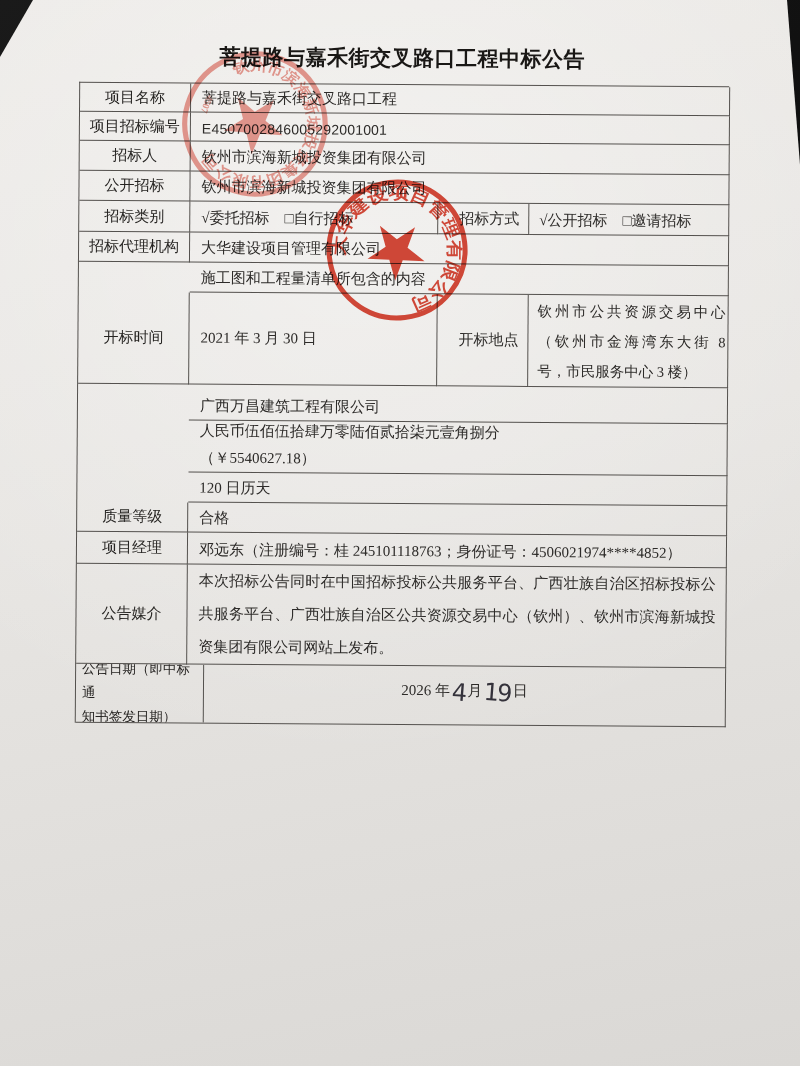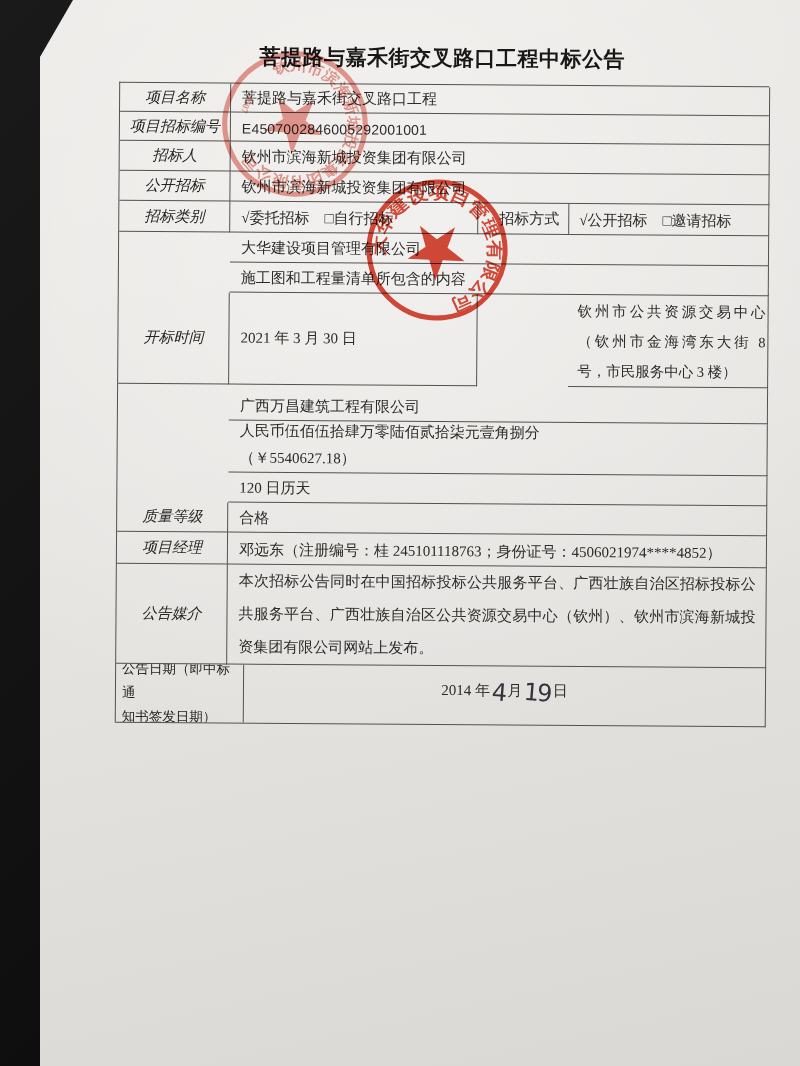--- a/index.html
+++ b/index.html
@@ -7,39 +7,38 @@
     width:800px;height:1066px;position:relative;overflow:hidden;
     background:linear-gradient(135deg,#1a1a1a 0%,#0e0e0e 60%,#151515 100%);
     font-family:"Liberation Serif","DejaVu Serif",serif;
   }
   .paper{
     position:absolute;inset:0;
     clip-path:polygon(33px 0, 787px 0, 800px 165px, 800px 1066px, 0 1066px, 0 57px);
     background:
       radial-gradient(120% 80% at 45% 22%, rgba(255,255,255,.38), rgba(255,255,255,0) 62%),
       linear-gradient(168deg,#edebe8 0%,#e7e5e2 45%,#dad8d5 100%);
-    margin-left: 40px;
   }
   .doc{position:absolute;left:0;top:0;width:800px;height:1066px;
        transform:rotate(.4deg);transform-origin:400px 400px;}
   .title{
     position:absolute;top:44px;left:0;width:800px;text-align:center;
     font-size:21px;font-weight:bold;color:#191715;letter-spacing:.5px;
   }
   .tbl{
     position:absolute;left:77px;top:84px;width:650px;box-sizing:border-box;
     display:grid;
     grid-template-columns:111px 248px 91px 200px;
     grid-template-rows:29px 29px 30px 30px 31px 30px 30px 92px 36px 52px 30px 30px 32px 100px 59px;
     border-top:1px solid #54514e;border-left:1px solid #54514e;
     font-size:15px;color:#2d2b29;
   }
   .c{border-right:1px solid #54514e;border-bottom:1px solid #54514e;box-sizing:border-box;
      display:flex;overflow:hidden;}
-  .lbl{align-items:center;justify-content:center;text-align:center;color:#262422;font-style:italic;}
+  .lbl{align-items:center;justify-content:center;text-align:center;color:#262422;}
   .val{grid-column:2/5;align-items:flex-end;padding:0 6px 4px 11px;}
   .v2{grid-column:2/3;align-items:flex-end;padding:0 4px 4px 11px;}
   .l3{grid-column:3/4;align-items:center;justify-content:center;padding-left:12px;}
   .v4{grid-column:4/5;align-items:flex-end;padding:0 4px 4px 10px;}
   .mid{align-items:center;padding-bottom:0;}
   .num{font-family:"Liberation Sans","DejaVu Sans",sans-serif;font-size:14px;letter-spacing:.2px;}
   .addr{align-items:center;line-height:30px;font-size:14.5px;padding:2px 2px 2px 9px;text-align:justify;}
   .price{flex-direction:column;align-items:flex-start;justify-content:center;line-height:27px;padding-left:11px;}
   .media{align-items:center;line-height:33px;padding:2px 10px 2px 11px;text-align:justify;}
   .daterow{grid-column:1/5;padding:0;}
@@ -74,26 +73,28 @@
       <div class="c val">钦州市滨海新城投资集团有限公司</div>
 
       <div class="c lbl">公开招标</div>
       <div class="c val">钦州市滨海新城投资集团有限公司</div>
 
       <div class="c lbl">招标类别</div>
       <div class="c v2">√委托招标　□自行招标</div>
       <div class="c l3">招标方式</div>
       <div class="c v4">√公开招标　□邀请招标</div>
 
+      <div class="c lbl">招标代理机构</div>
       <div class="c val">大华建设项目管理有限公司</div>
 
       <div class="c val">施工图和工程量清单所包含的内容</div>
 
       <div class="c lbl">开标时间</div>
       <div class="c v2 mid">2021 年 3 月 30 日</div>
+      <div class="c l3">开标地点</div>
       <div class="c v4 addr">钦州市公共资源交易中心（钦州市金海湾东大街 8 号，市民服务中心 3 楼）</div>
 
       <div class="c val">广西万昌建筑工程有限公司</div>
 
       <div class="c val price">
         <span>人民币伍佰伍拾肆万零陆佰贰拾柒元壹角捌分</span>
         <span>（￥5540627.18）</span>
       </div>
 
       <div class="c val">120 日历天</div>
@@ -106,21 +107,21 @@
 
       <div class="c lbl">公告媒介</div>
       <div class="c val media">本次招标公告同时在中国招标投标公共服务平台、广西壮族自治区招标投标公共服务平台、广西壮族自治区公共资源交易中心（钦州）、钦州市滨海新城投资集团有限公司网站上发布。</div>
 
       <div class="c daterow">
         <div class="date-lbl">
           <span>公告日期（即中标通</span>
           <span>知书签发日期）</span>
         </div>
         <div class="date-val">
-          <span>2014 年</span>
+          <span>2026 年</span>
           <span class="hand">4</span>
           <span>月</span>
           <span class="hand">19</span>
           <span>日</span>
         </div>
       </div>
     </div>
 
     <svg class="seal seal-tenderer" viewBox="0 0 200 200">
       <g transform="rotate(112 100 100)">

